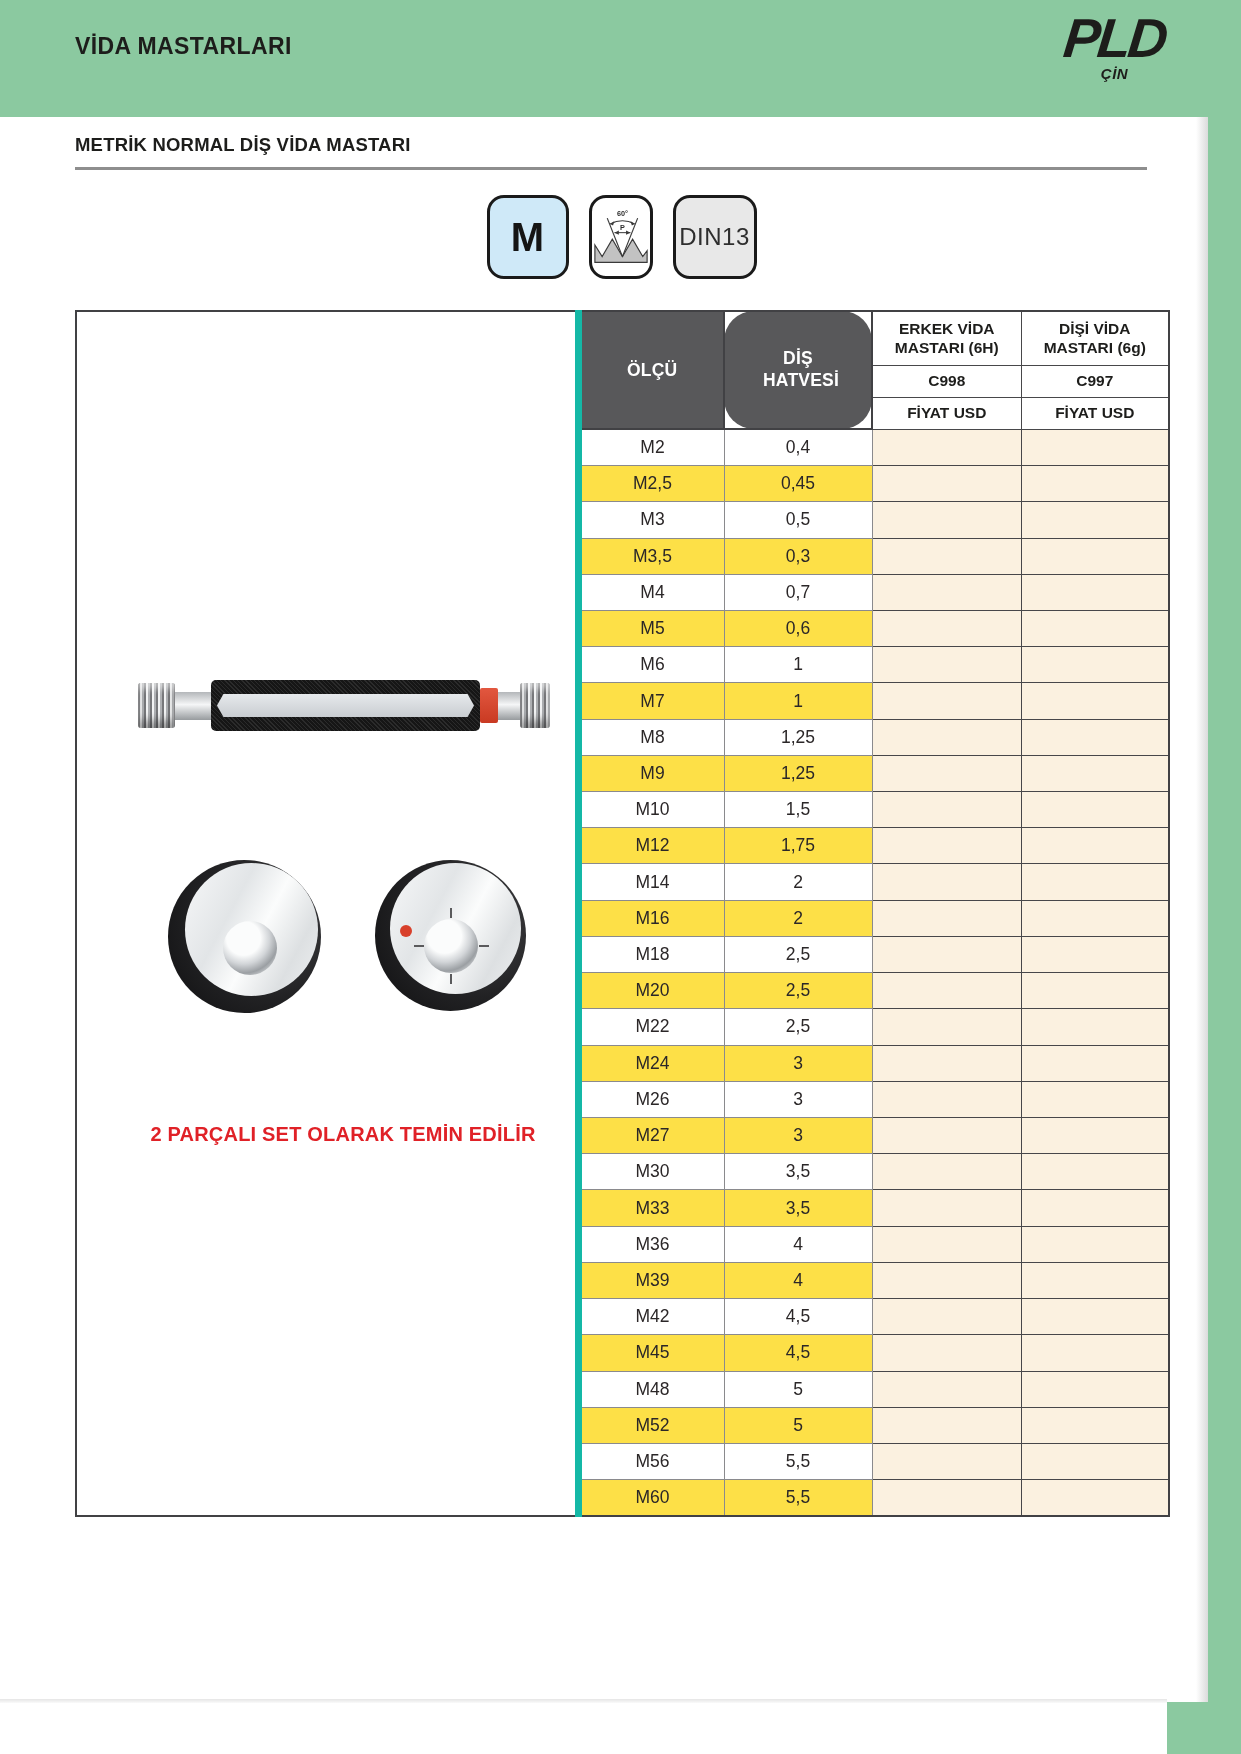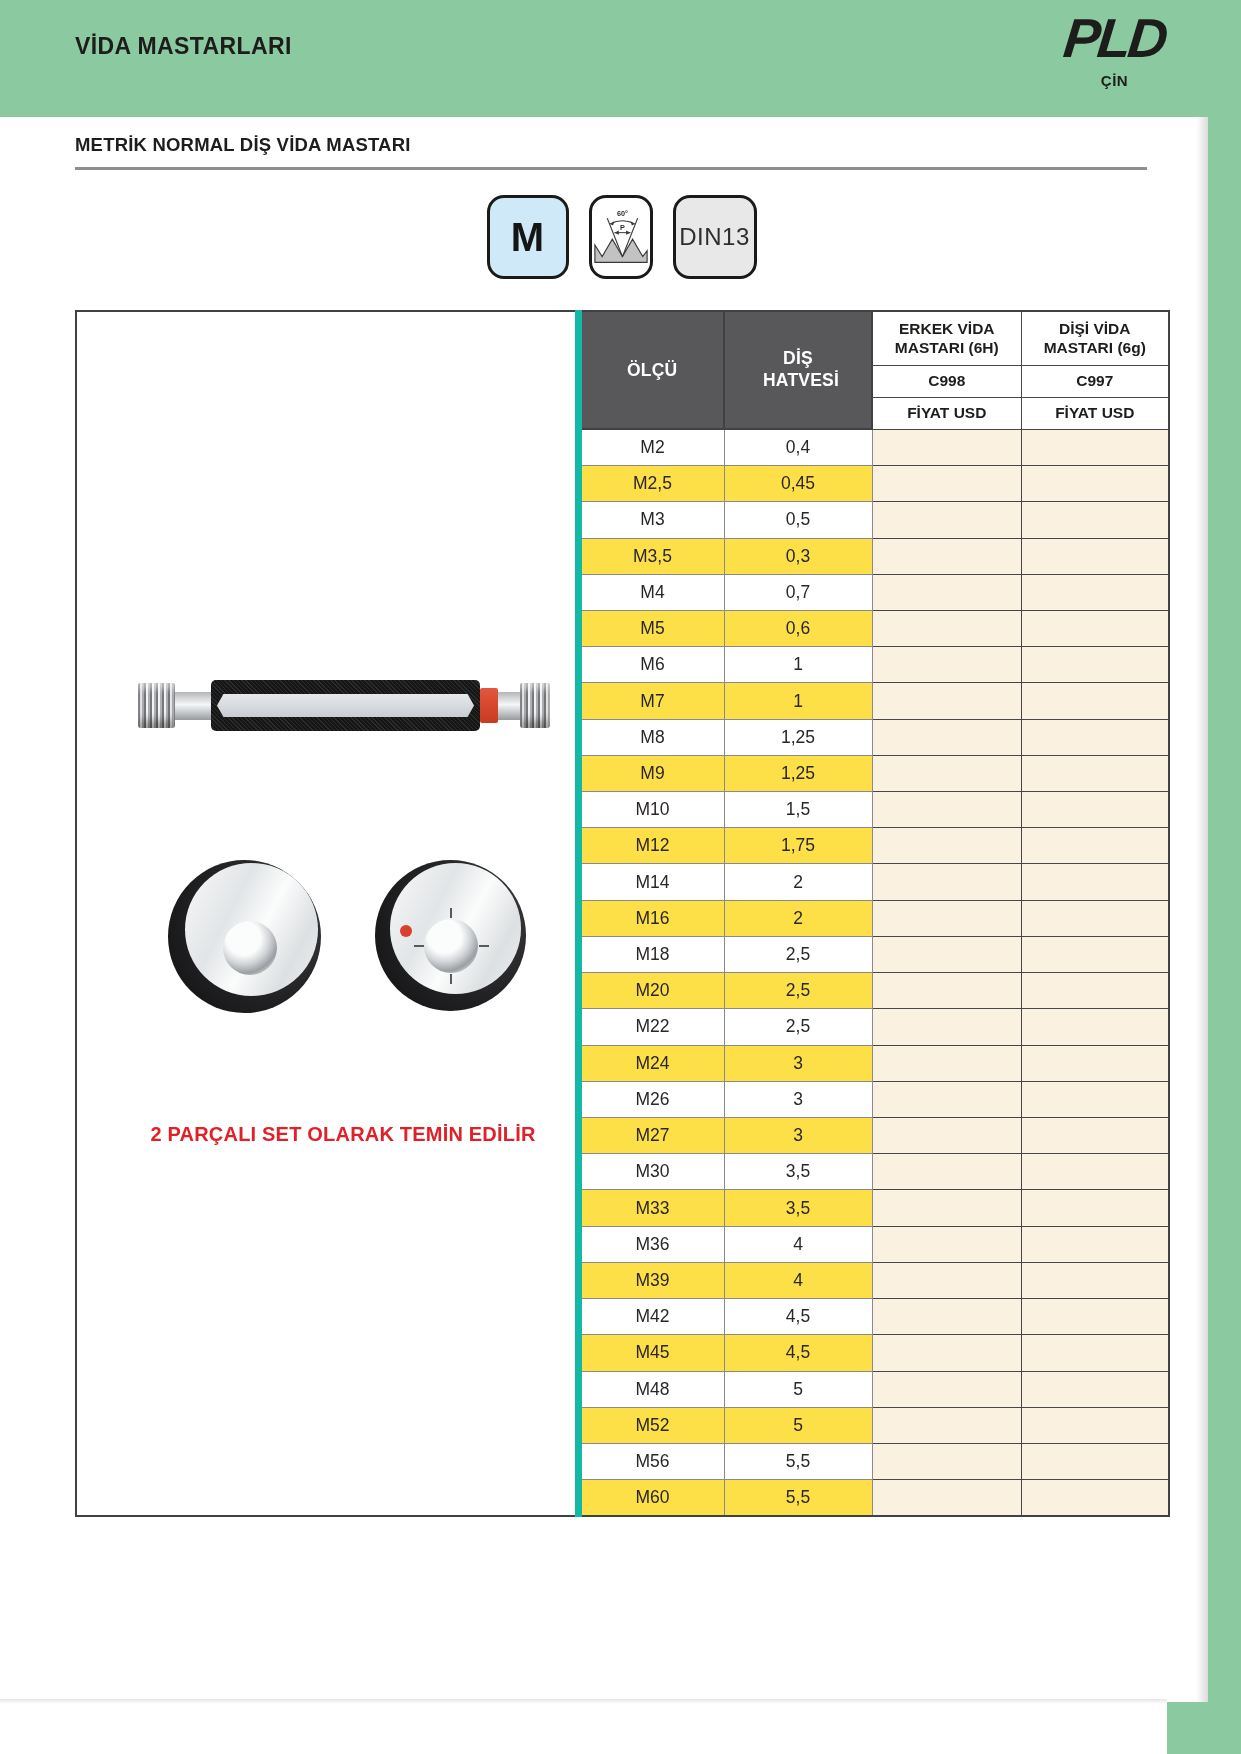--- a/index.html
+++ b/index.html
@@ -15,21 +15,21 @@
         background:linear-gradient(90deg, rgba(0,0,0,0) 0%, rgba(0,0,0,0.14) 100%); }
   .sheet-seam { position:absolute; left:0; top:1699px; width:1167px; height:4px;
         background:linear-gradient(180deg, rgba(0,0,0,0.10), rgba(0,0,0,0.02)); }
 
   
   .section-title { position:absolute; left:75px; top:33px; font-size:23px; font-weight:bold;
         color:#1d1d1b; letter-spacing:0.4px; }
   .brand-block { position:absolute; right:76px; top:12px; text-align:center; color:#1d1d1b; }
   .brand-logo { font-size:55px; line-height:0.95; font-weight:bold; font-style:italic;
         letter-spacing:-3px; transform:skewX(-6deg); }
-  .brand-country { margin-top:8px; font-size:15px; font-weight:bold; letter-spacing:0.5px; }
+  .brand-country { margin-top:1px; font-size:15px; font-weight:bold; letter-spacing:0.5px;font-style:italic; }
 
   
   .page-title { position:absolute; left:75px; top:134px; font-size:18.5px; font-weight:bold;
         color:#1d1d1b; letter-spacing:0.2px; }
   .title-rule { position:absolute; left:75px; top:167px; width:1072px; height:2.5px; background:#8e8e8e; }
 
   
   .badges { position:absolute; left:75px; top:195px; width:1093px; height:86px;
         display:flex; justify-content:center; align-items:flex-start; gap:20px; }
   .badge { height:84px; border:3px solid #1a1a1a; border-radius:17px; background:#fff;
@@ -43,21 +43,21 @@
   table.gauge { border-collapse:collapse; table-layout:fixed; width:1093px;
         border:2px solid #414144; }
   table.gauge col.c-img   { width:502px; }
   table.gauge col.c-size  { width:146px; }
   table.gauge col.c-pitch { width:148px; }
   table.gauge col.c-male  { width:149px; }
   table.gauge col.c-fem   { width:148px; }
 
   th.dark { background:#58585a; color:#ffffff; font-size:17.5px; font-weight:bold;
         text-align:center; vertical-align:middle; border:2px solid #414144; letter-spacing:0.2px; }
-  th.dark.pitchhead { border-left:1.5px solid #9a9a9c; padding:0 38px; line-height:1.25; }
+  th.dark.pitchhead { border-left:1.5px solid #9a9a9c; padding:0 38px; line-height:1.25;border-radius:30px; }
   th.price-head { background:#ffffff; color:#1d1d1b; font-size:15.5px; font-weight:bold;
         text-align:center; vertical-align:middle; line-height:1.2;
         border:1.6px solid #47474a; padding:2px 8px; }
   tr.h-main  { height:53px; }
   tr.h-code  { height:31px; }
   tr.h-price { height:31px; }
   tr.h-code th.price-head, tr.h-price th.price-head { border-top:1.5px solid #6b6b6e; }
 
   td.img-cell { background:#ffffff; border-right:7px solid #14b8a6; vertical-align:top; padding:16px; }
   .img-cell-inner { position:relative; width:500px; height:1171px; }

